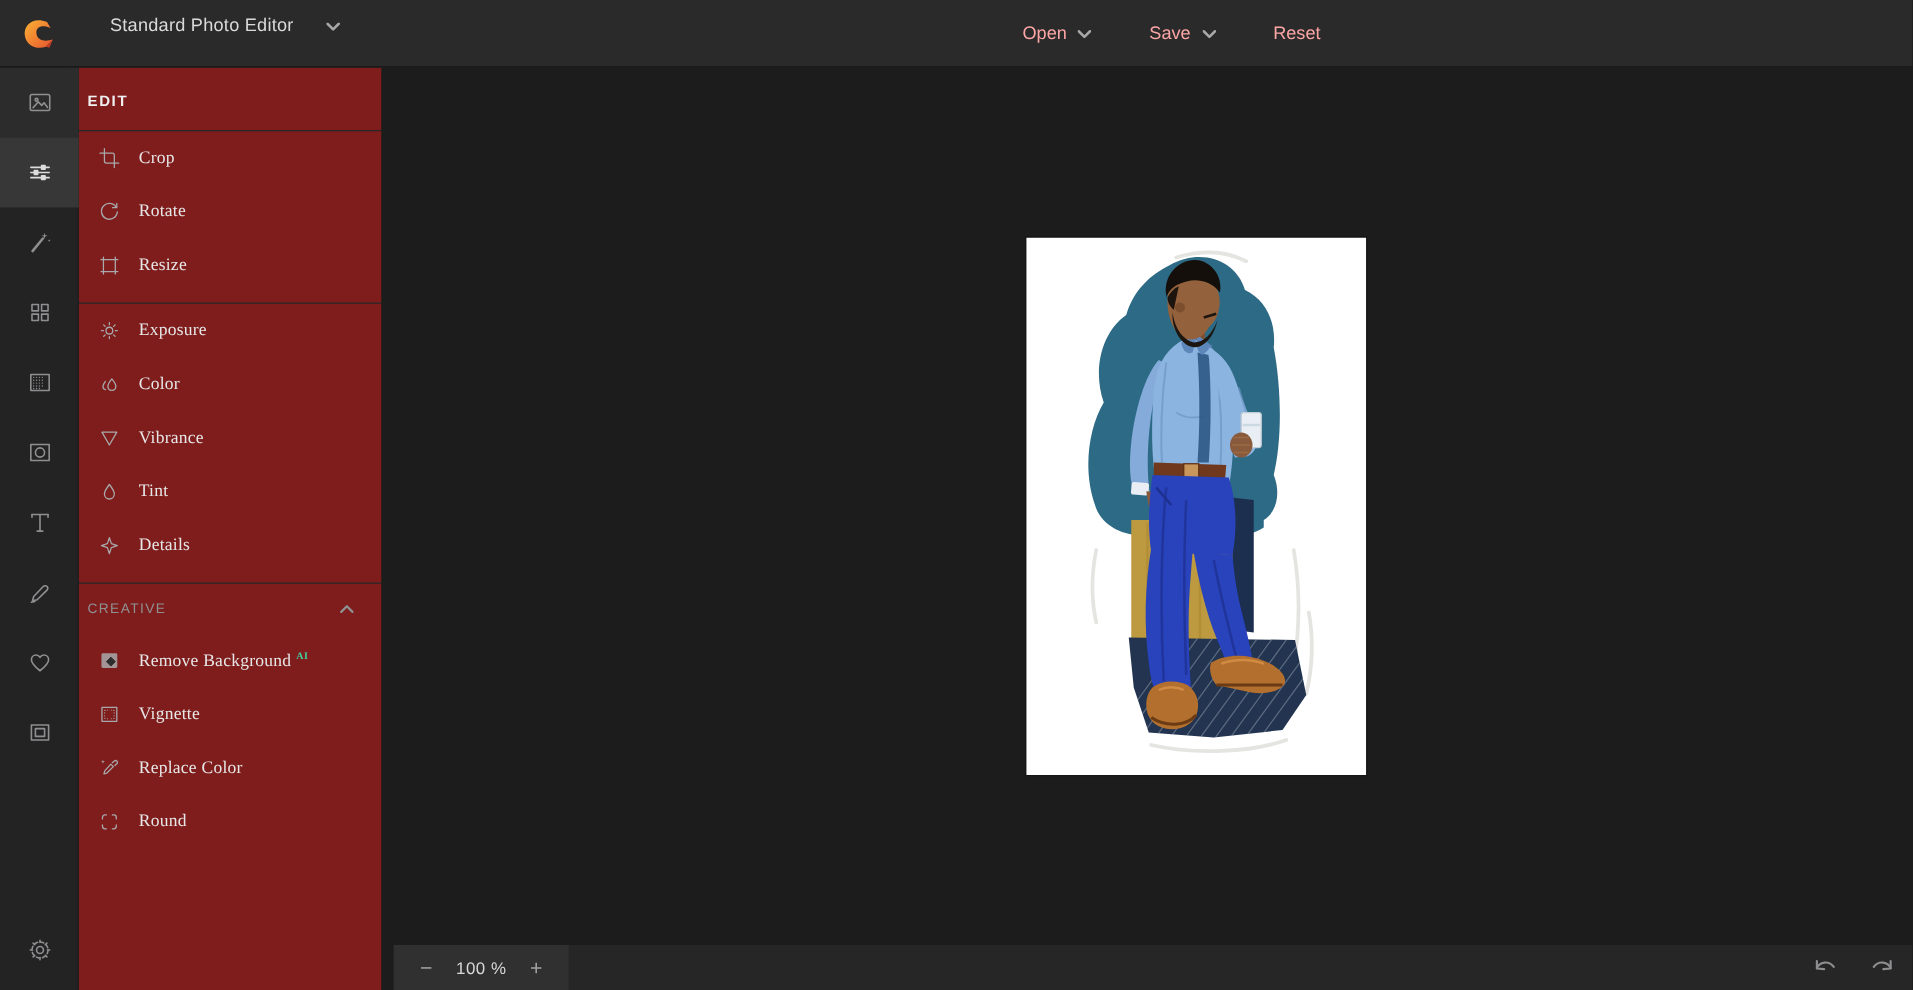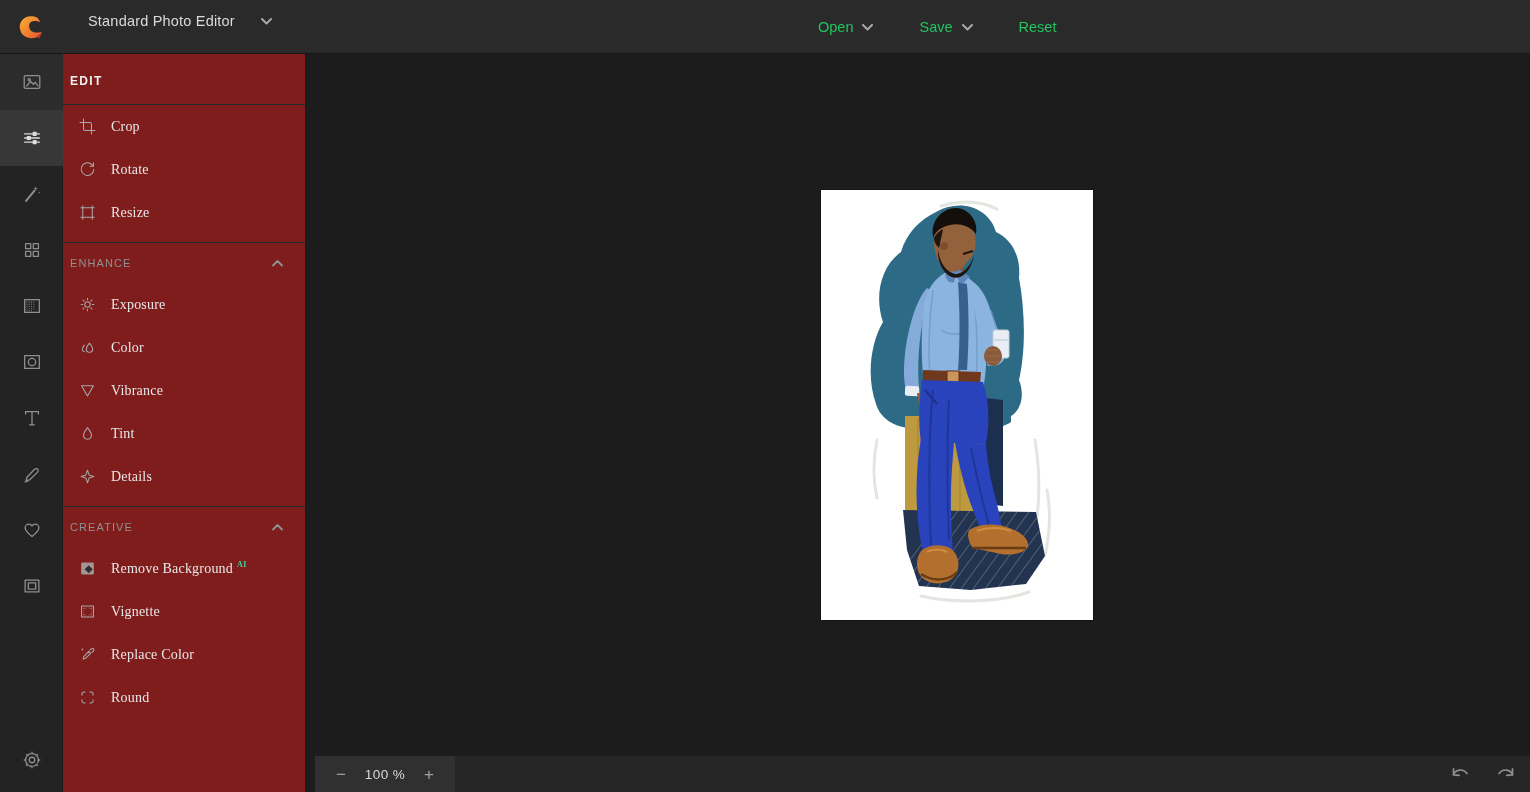--- a/index.html
+++ b/index.html
@@ -19,21 +19,21 @@
   }
   .logo { position:absolute; left:17px; top:12px; width:30px; height:30px; cursor:pointer; }
   .doc-title {
     position:absolute; left:88px; top:0; height:42px;
     display:flex; align-items:center; gap:26px; cursor:pointer;
     font-size:14.5px; color:#dadada; letter-spacing:.2px;
   }
   .top-actions { position:absolute; left:818px; top:0; height:54px; display:flex; align-items:center; gap:46px; }
   .top-btn {
     display:flex; align-items:center; gap:9px; cursor:pointer;
-    font-size:14.5px; color:#22c55e; background:none; border:none;
+    font-size:14.5px; color:#fca5a5; background:none; border:none;
     font-family:inherit;
   }
   .chev { width:11px; height:7px; }
   .chev path { stroke:#a8a8a8; stroke-width:2; fill:none; stroke-linecap:round; stroke-linejoin:round; }
 
   
   .rail {
     position:absolute; top:54px; left:0; width:63px; bottom:0;
     background:#232324; border-right:1px solid #1d1d1e; z-index:5;
   }
@@ -290,26 +290,20 @@
           <g class="stroked">
         <rect x="6" y="6" width="12" height="12"></rect>
         <path d="M6 3.5 V6 H3.5 M18 3.5 V6 H20.5 M6 20.5 V18 H3.5 M18 20.5 V18 H20.5"></path>
       </g>
         </svg>
       <span class="tool-label">Resize</span>
     </div>
   </div>
 
   <div class="section" style="margin-top:8px;">
-    <div class="section-header">
-      <span class="section-label">ENHANCE</span>
-      <svg class="section-chev" viewBox="0 0 11 7">
-          <path d="M1 5.5 L5.5 1 L10 5.5"></path>
-        </svg>
-    </div>
     <div class="tool-row">
       <svg class="tool-icon" viewBox="0 0 24 24">
           <g class="stroked">
         <circle cx="12" cy="12" r="3.4"></circle>
         <path d="M12 4 V6 M12 18 V20 M4 12 H6 M18 12 H20 M6.3 6.3 L7.7 7.7 M16.3 16.3 L17.7 17.7 M17.7 6.3 L16.3 7.7 M7.7 16.3 L6.3 17.7"></path>
       </g>
         </svg>
       <span class="tool-label">Exposure</span>
     </div>
     <div class="tool-row">

